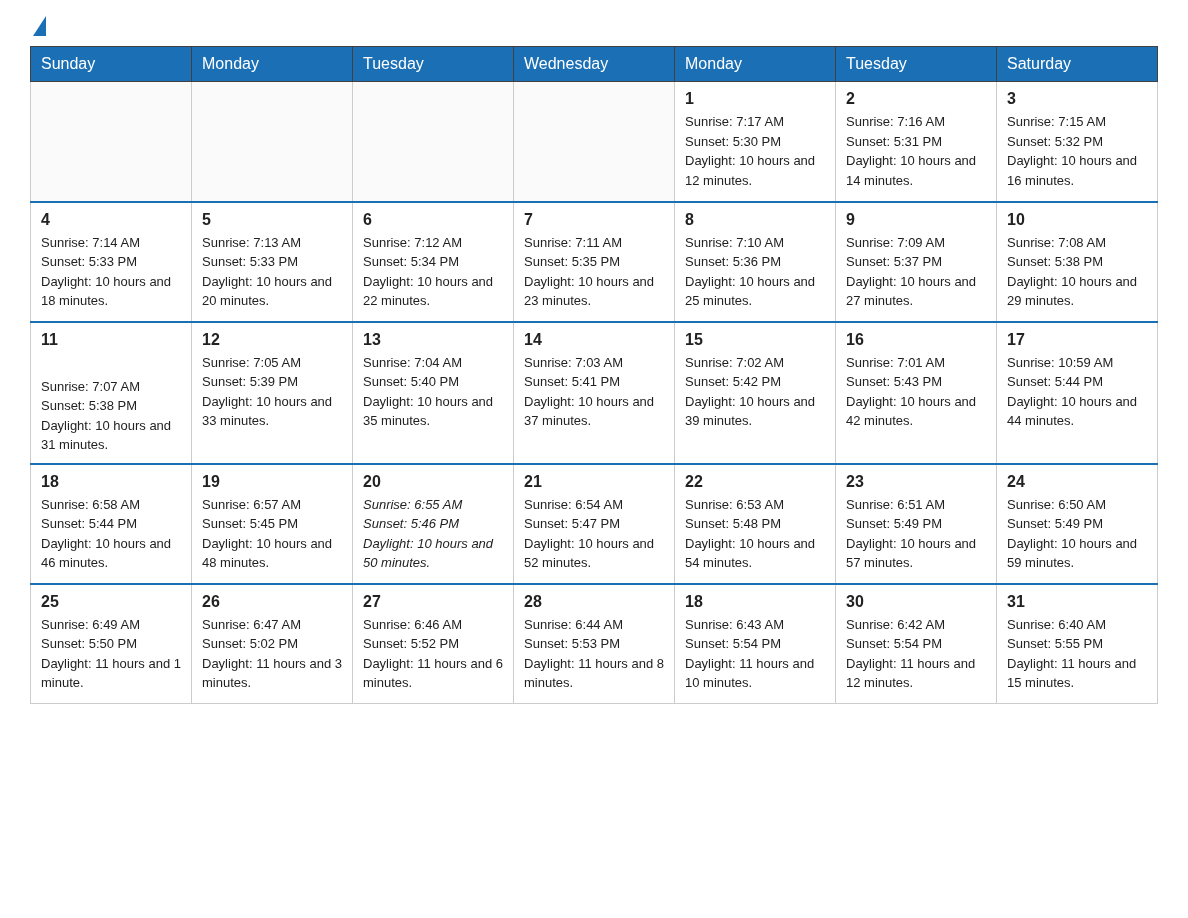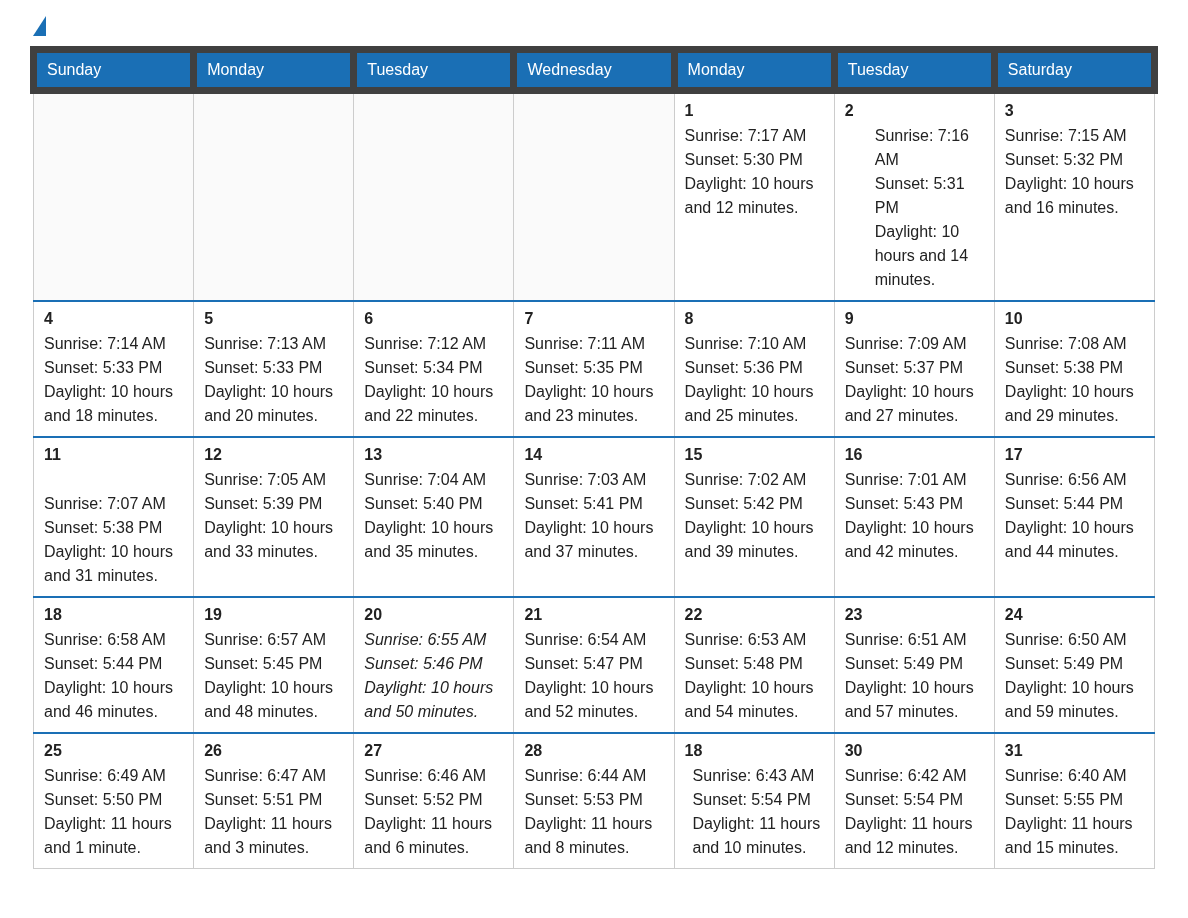--- a/index.html
+++ b/index.html
@@ -55,21 +55,21 @@
       border-collapse: collapse;
       margin-top: 10px;
     }
     .calendar th {
       background-color: #1a6fb5;
       color: #fff;
       font-size: 16px;
       font-weight: normal;
       padding: 8px 10px;
       text-align: left;
-      border: 7px solid #404040;
+      border: 1px solid #404040;
     }
     .calendar td {
       vertical-align: top;
       padding: 8px 10px;
       border: 1px solid #ccc;
       font-size: 13px;
       color: #222;
       width: 14.28%;
       min-height: 110px;
       height: 120px;
@@ -77,21 +77,21 @@
     .calendar td.empty {
       background: #fafafa;
     }
     .day-num {
       font-size: 16px;
       font-weight: bold;
       margin-bottom: 4px;
       color: #222;
     }
     .day-info {
-      font-size: 16px;
+      font-size: 13px;
       line-height: 1.5;
       color: #222;
     }
     .row-separator td {
       border-top: 2px solid #1a6fb5;
     }
   </style>
 </head>
 <body>
 
@@ -128,21 +128,21 @@
         <td class="empty"></td>
         <td class="empty"></td>
         <td>
           <div class="day-num">1</div>
           <div class="day-info" style="white-space: pre-line;">Sunrise: 7:17 AM
 Sunset: 5:30 PM
 Daylight: 10 hours and 12 minutes.</div>
         </td>
         <td>
           <div class="day-num">2</div>
-          <div class="day-info" style="white-space: pre-line; margin-left: 30px;">Sunrise: 7:16 AM
+          <div class="day-info" style="white-space: pre-line;">Sunrise: 7:16 AM
 Sunset: 5:31 PM
 Daylight: 10 hours and 14 minutes.</div>
         </td>
         <td>
           <div class="day-num">3</div>
           <div class="day-info" style="white-space: pre-line;">Sunrise: 7:15 AM
 Sunset: 5:32 PM
 Daylight: 10 hours and 16 minutes.</div>
         </td>
       </tr>
@@ -222,21 +222,21 @@
 Daylight: 10 hours and 39 minutes.</div>
         </td>
         <td>
           <div class="day-num">16</div>
           <div class="day-info" style="white-space: pre-line;">Sunrise: 7:01 AM
 Sunset: 5:43 PM
 Daylight: 10 hours and 42 minutes.</div>
         </td>
         <td>
           <div class="day-num">17</div>
-          <div class="day-info" style="white-space: pre-line;">Sunrise: 6:56 AM
+          <div class="day-info" style="white-space: pre-line;">Sunrise: 10:59 AM
 Sunset: 5:44 PM
 Daylight: 10 hours and 44 minutes.</div>
         </td>
       </tr>
       <tr class="row-separator">
         <td>
           <div class="day-num">18</div>
           <div class="day-info" style="white-space: pre-line;">Sunrise: 6:58 AM
 Sunset: 5:44 PM
 Daylight: 10 hours and 46 minutes.</div>
@@ -281,38 +281,38 @@
       <tr class="row-separator">
         <td>
           <div class="day-num">25</div>
           <div class="day-info" style="white-space: pre-line;">Sunrise: 6:49 AM
 Sunset: 5:50 PM
 Daylight: 11 hours and 1 minute.</div>
         </td>
         <td>
           <div class="day-num">26</div>
           <div class="day-info" style="white-space: pre-line;">Sunrise: 6:47 AM
-Sunset: 5:51 PM
+Sunset: 5:02 PM
 Daylight: 11 hours and 3 minutes.</div>
         </td>
         <td>
           <div class="day-num">27</div>
           <div class="day-info" style="white-space: pre-line;">Sunrise: 6:46 AM
 Sunset: 5:52 PM
 Daylight: 11 hours and 6 minutes.</div>
         </td>
         <td>
           <div class="day-num">28</div>
           <div class="day-info" style="white-space: pre-line;">Sunrise: 6:44 AM
 Sunset: 5:53 PM
 Daylight: 11 hours and 8 minutes.</div>
         </td>
         <td>
           <div class="day-num">18</div>
-          <div class="day-info" style="white-space: pre-line; margin-left: 8px;">Sunrise: 6:43 AM
+          <div class="day-info" style="white-space: pre-line;">Sunrise: 6:43 AM
 Sunset: 5:54 PM
 Daylight: 11 hours and 10 minutes.</div>
         </td>
         <td>
           <div class="day-num">30</div>
           <div class="day-info" style="white-space: pre-line;">Sunrise: 6:42 AM
 Sunset: 5:54 PM
 Daylight: 11 hours and 12 minutes.</div>
         </td>
         <td>

